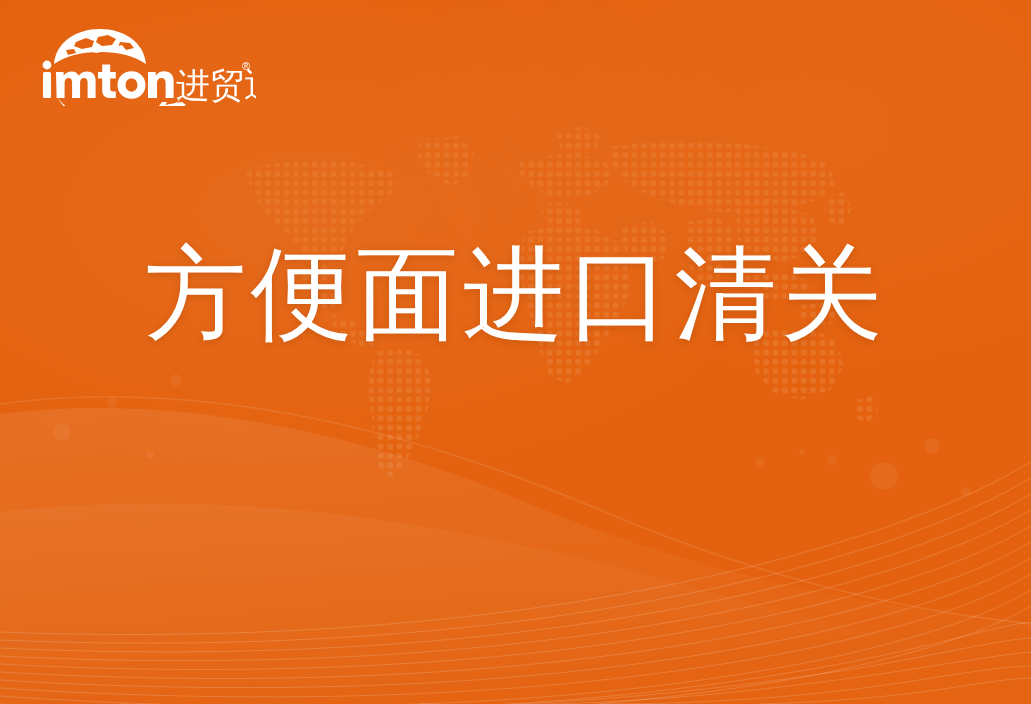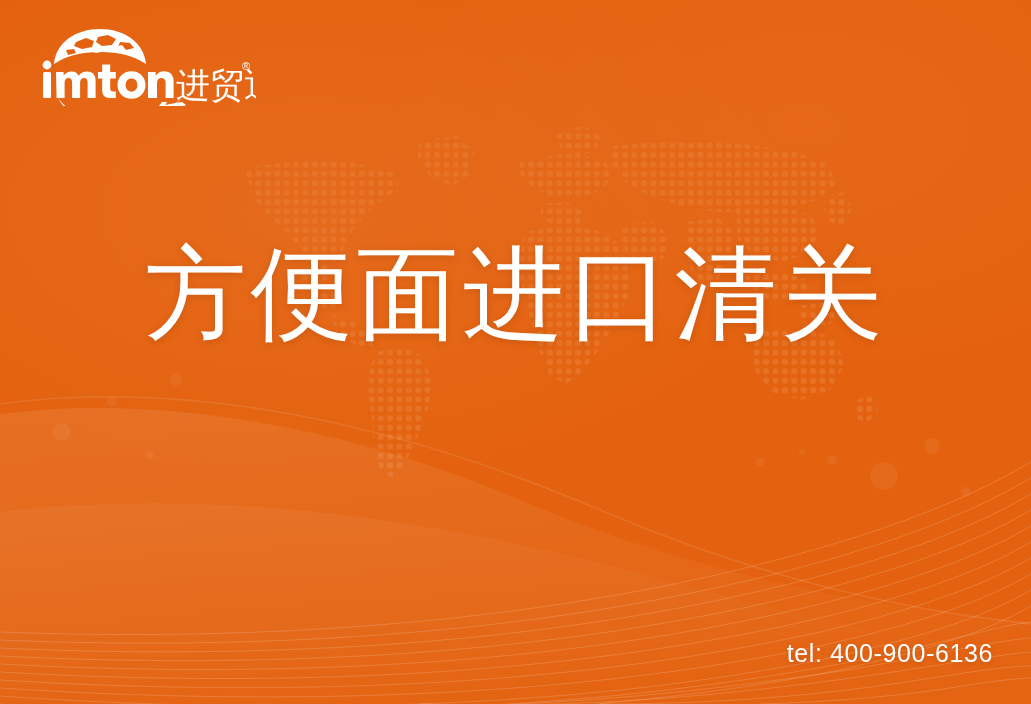--- a/index.html
+++ b/index.html
@@ -239,15 +239,14 @@
         <path d="M108 84 L134 78 L146 76 L150 79 L142 83 L120 89 L110 89 Z"></path>
         <path d="M120 84 L126 76 L131 76 L127 84 Z"></path>
       </g>
     </svg>
   </div>
 
   <div id="headline">
     <span class="headline-line">方便面进口清关</span>
   </div>
 
-  <div id="tel">tel: 400-900-6136</div>
 
 </div>
 
 </body></html>

